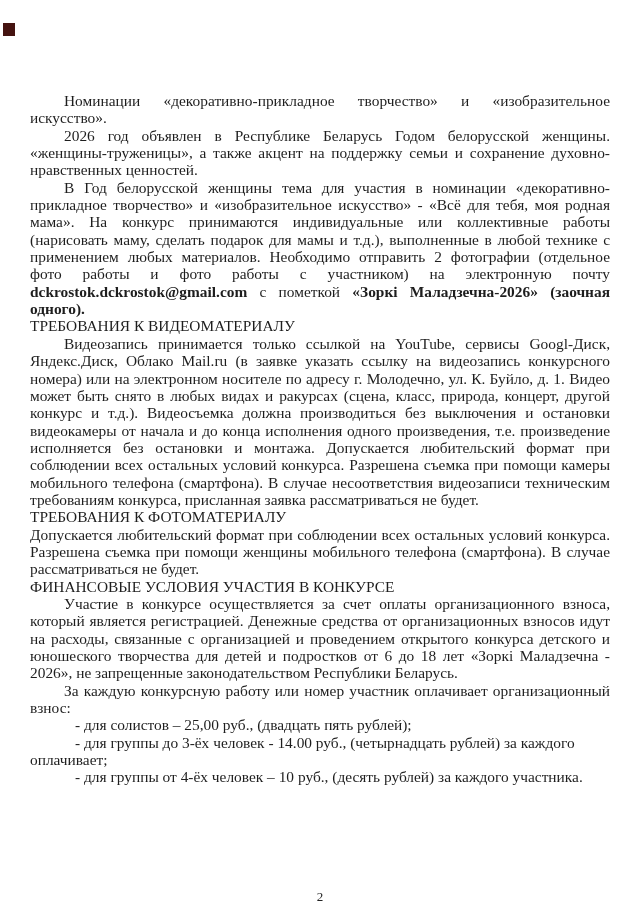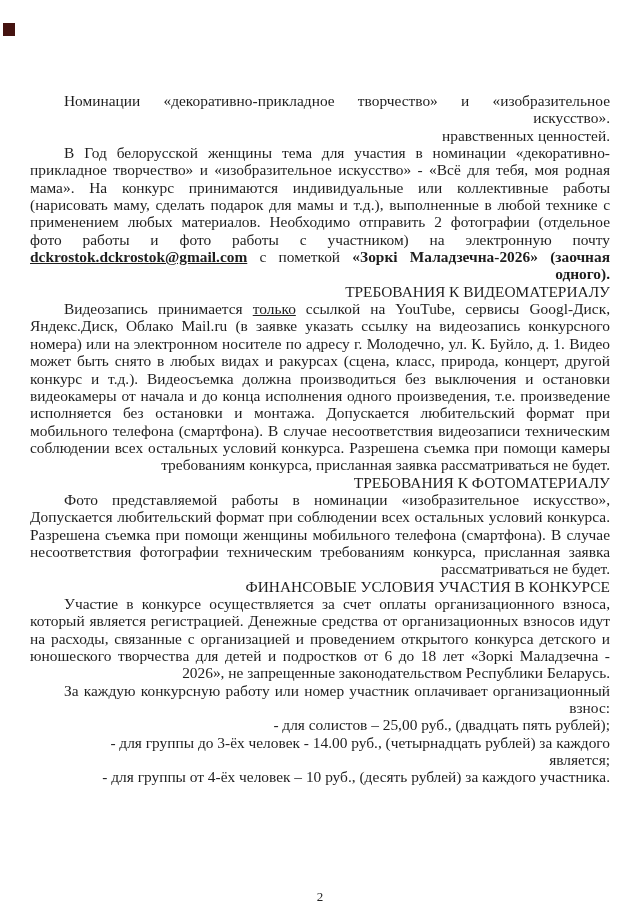--- a/index.html
+++ b/index.html
@@ -17,74 +17,74 @@
     width:12px; height:13px;
   }
   .content {
     position:absolute; left:30px; top:72px; width:580px;
   }
   .line {
     font-size:15.4px;
     line-height:17.35px;
     height:17.35px;
     overflow:hidden;
-    text-align:right;
+    text-align:left;
     white-space:normal;
   }
   .just { text-align:justify; text-align-last:justify; }
   .indent { text-indent:34px; }
   .indent-list { text-indent:45px; }
   .b { font-weight:bold; }
-  .u { text-decoration:underline; }
+  .u { }
   .page-number {
     position:absolute; left:0; top:869px; width:640px;
     text-align:center; font-size:13px; color:#222;
   }
 </style>
 </head>
 <body>
 
 <div class="page" style="background: rgb(255, 255, 255);">
   <div class="corner-mark" style="background: rgb(69, 19, 16);"></div>
   <div class="content" style="color: rgb(30, 30, 30);">
       <div class="line just indent">Номинации «декоративно-прикладное творчество» и «изобразительное</div>
       <div class="line">искусство».</div>
+      <div class="line just indent">2026 год объявлен в Республике Беларусь Годом белорусской женщины.</div>
+      <div class="line just">«женщины-труженицы», а также акцент на поддержку семьи и сохранение духовно-</div>
       <div class="line">нравственных ценностей.</div>
       <div class="line just indent">В Год белорусской женщины тема для участия в номинации «декоративно-</div>
       <div class="line just">прикладное творчество» и «изобразительное искусство» - «Всё для тебя, моя родная</div>
       <div class="line just">мама». На конкурс принимаются индивидуальные или коллективные работы</div>
       <div class="line just">(нарисовать маму, сделать подарок для мамы и т.д.), выполненные в любой технике с</div>
       <div class="line just">применением любых материалов. Необходимо отправить 2 фотографии (отдельное</div>
       <div class="line just">фото работы и фото работы с участником) на электронную почту</div>
       <div class="line just"><span class="b u">dckrostok.dckrostok@gmail.com</span><span> с пометкой </span><span class="b">«Зоркі Маладзечна-2026» (заочная</span></div>
       <div class="line"><span class="b">одного).</span></div>
       <div class="line">ТРЕБОВАНИЯ К ВИДЕОМАТЕРИАЛУ</div>
       <div class="line just indent"><span>Видеозапись принимается </span><span class="u">только</span><span> ссылкой на YouTube, сервисы Googl-Диск,</span></div>
       <div class="line just">Яндекс.Диск, Облако Mail.ru (в заявке указать ссылку на видеозапись конкурсного</div>
       <div class="line just">номера) или на электронном носителе по адресу г. Молодечно, ул. К. Буйло, д. 1. Видео</div>
       <div class="line just">может быть снято в любых видах и ракурсах (сцена, класс, природа, концерт, другой</div>
       <div class="line just">конкурс и т.д.). Видеосъемка должна производиться без выключения и остановки</div>
       <div class="line just">видеокамеры от начала и до конца исполнения одного произведения, т.е. произведение</div>
       <div class="line just">исполняется без остановки и монтажа. Допускается любительский формат при</div>
+      <div class="line just">соблюдении всех остальных условий конкурса. Разрешена съемка при помощи камеры</div>
       <div class="line just">мобильного телефона (смартфона). В случае несоответствия видеозаписи техническим</div>
-      <div class="line just">соблюдении всех остальных условий конкурса. Разрешена съемка при помощи камеры</div>
       <div class="line">требованиям конкурса, присланная заявка рассматриваться не будет.</div>
       <div class="line">ТРЕБОВАНИЯ К ФОТОМАТЕРИАЛУ</div>
-      <div class="line just indent">Фото представляемой работы в номинации «изобразительное искусство»,</div>
       <div class="line just">Допускается любительский формат при соблюдении всех остальных условий конкурса.</div>
       <div class="line just">Разрешена съемка при помощи женщины мобильного телефона (смартфона). В случае</div>
-      <div class="line just">несоответствия фотографии техническим требованиям конкурса, присланная заявка</div>
       <div class="line">рассматриваться не будет.</div>
       <div class="line">ФИНАНСОВЫЕ УСЛОВИЯ УЧАСТИЯ В КОНКУРСЕ</div>
       <div class="line just indent">Участие в конкурсе осуществляется за счет оплаты организационного взноса,</div>
       <div class="line just">который является регистрацией. Денежные средства от организационных взносов идут</div>
       <div class="line just">на расходы, связанные с организацией и проведением открытого конкурса детского и</div>
       <div class="line just">юношеского творчества для детей и подростков от 6 до 18 лет «Зоркі Маладзечна -</div>
       <div class="line">2026», не запрещенные законодательством Республики Беларусь.</div>
       <div class="line just indent">За каждую конкурсную работу или номер участник оплачивает организационный</div>
       <div class="line">взнос:</div>
       <div class="line indent-list">- для солистов – 25,00 руб., (двадцать пять рублей);</div>
       <div class="line indent-list">- для группы до 3-ёх человек - 14.00 руб., (четырнадцать рублей) за каждого</div>
-      <div class="line">является;</div>
+      <div class="line">оплачивает;</div>
       <div class="line indent-list">- для группы от 4-ёх человек – 10 руб., (десять рублей) за каждого участника.</div>
     </div>
   <div class="page-number">2</div>
 </div>
 
 </body></html>

